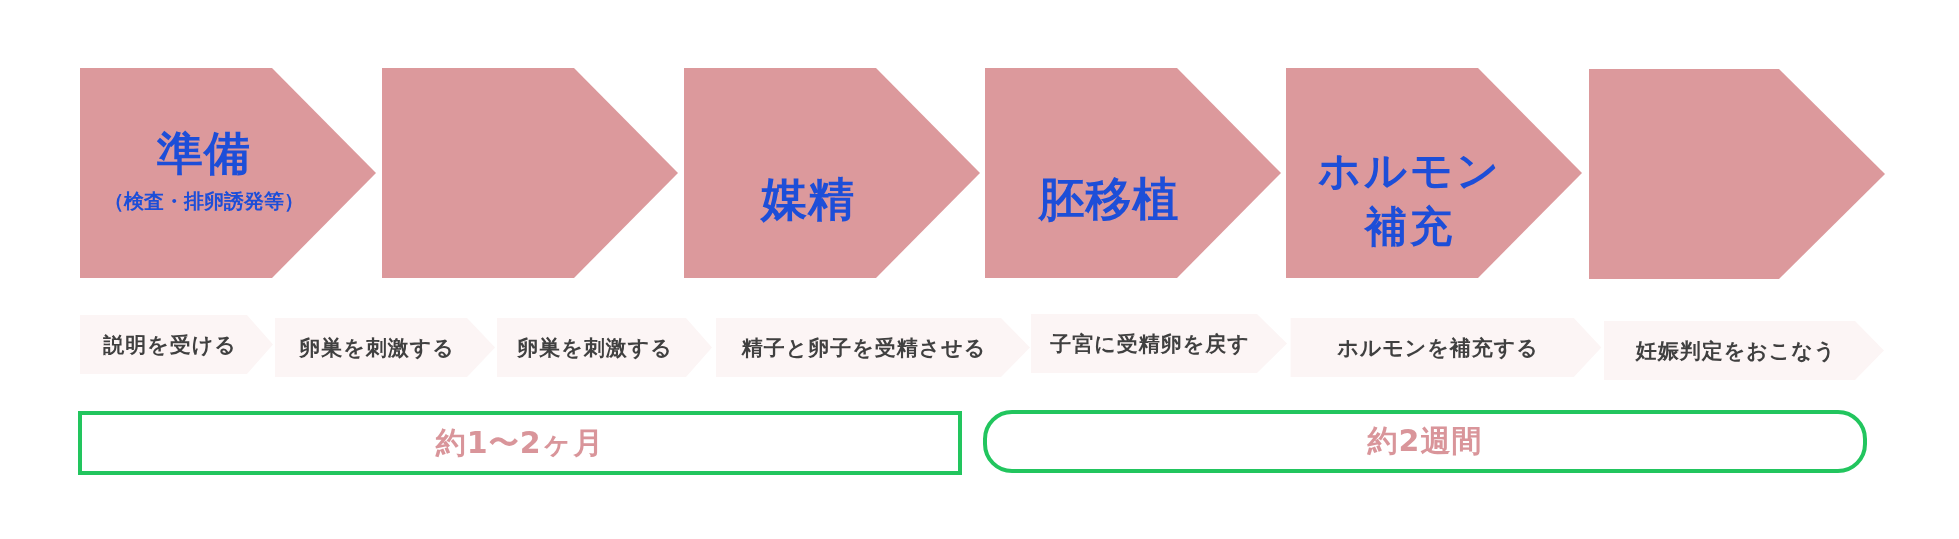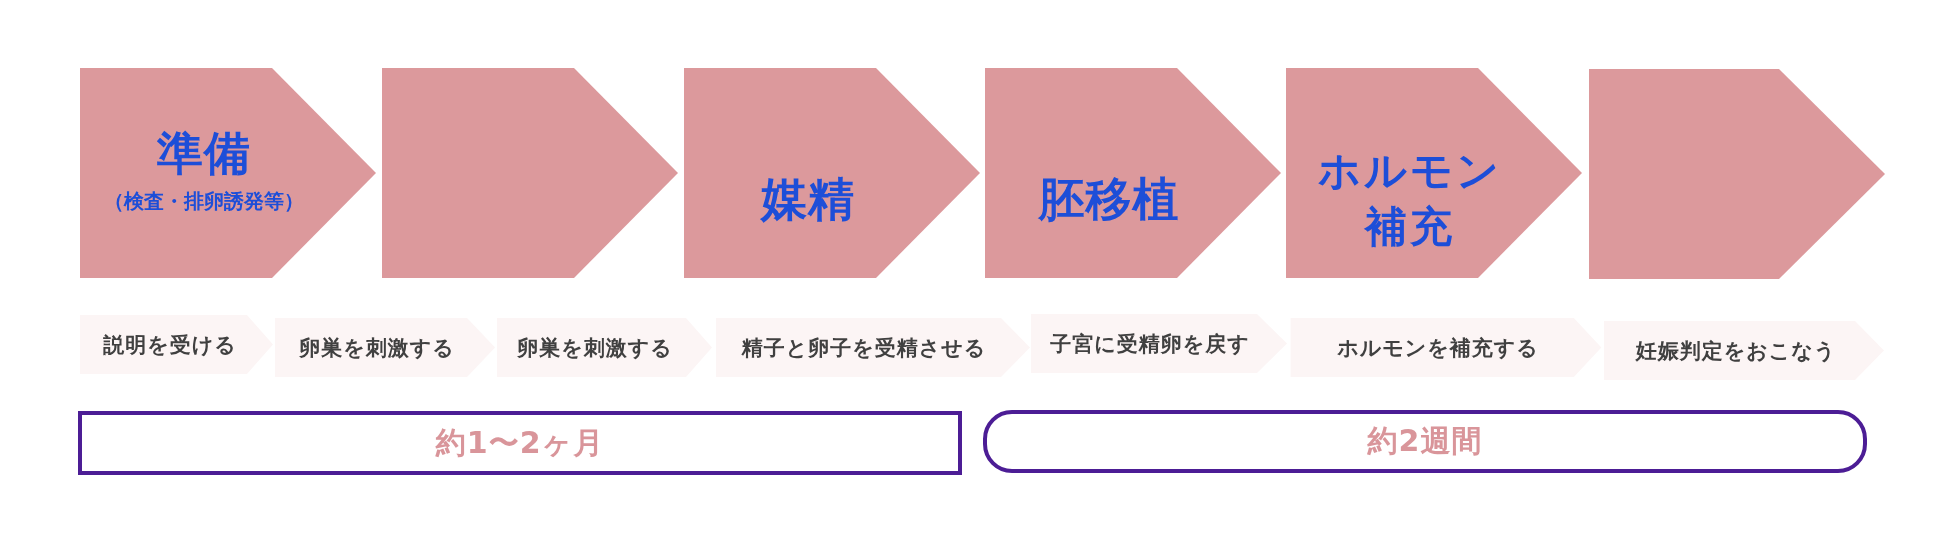--- a/index.html
+++ b/index.html
@@ -77,21 +77,21 @@
     justify-content: center;
     color: #404040;
     font-size: 21px;
     font-weight: bold;
     letter-spacing: 1px;
     white-space: nowrap;
   }
 
   .duration {
     position: absolute;
-    border: 4px solid #4c1d95;
+    border: 4px solid #22c55e;
     box-sizing: border-box;
     display: flex;
     align-items: center;
     justify-content: center;
     color: #d9959a;
     font-size: 30px;
     font-weight: bold;
     letter-spacing: 1px;
   }
 </style>

